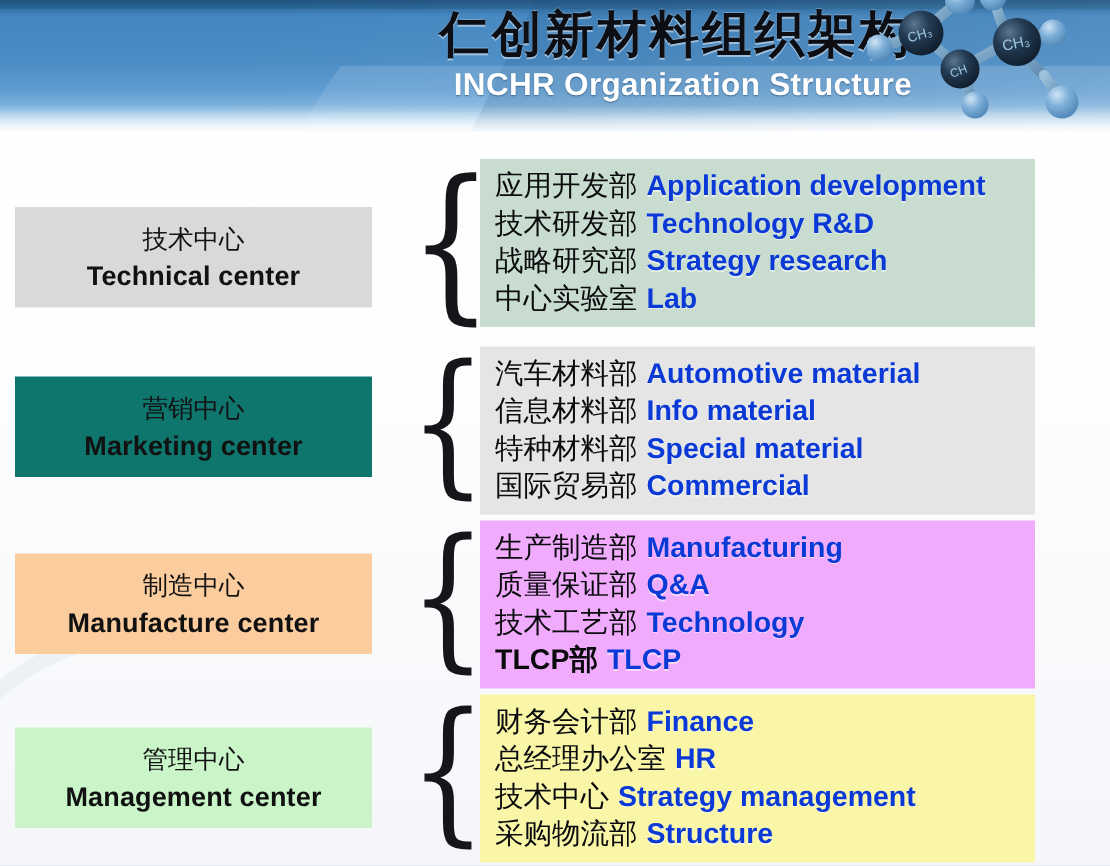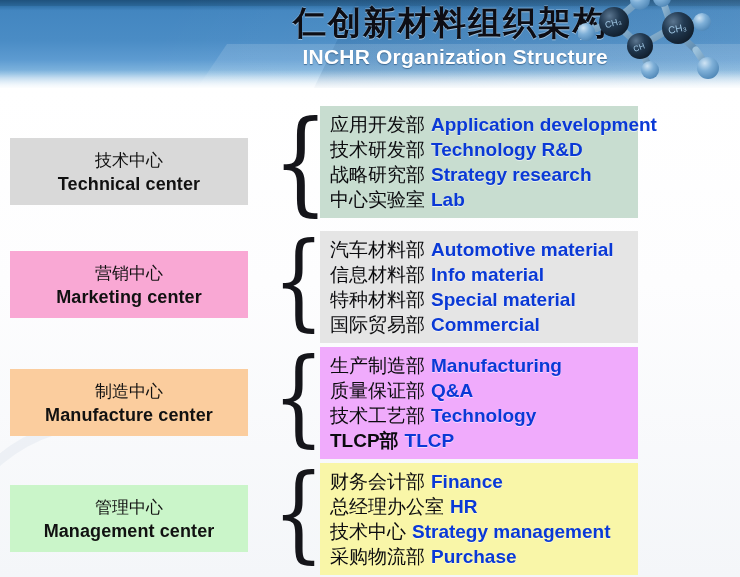--- a/index.html
+++ b/index.html
@@ -155,21 +155,21 @@
     transform: scaleX(0.78);
   }
   #row-0 .brace { top: 8px; font-size: 112px; line-height: 112px; }
   #row-1 .brace { top: 0px;  font-size: 104px; line-height: 104px; }
   #row-2 .brace { top: 0px;  font-size: 104px; line-height: 104px; }
   #row-3 .brace { top: 0px;  font-size: 104px; line-height: 104px; }
 
   .panel {
     position: absolute;
     left: 320px;
-    width: 318px;
+    width: 370px;
     box-sizing: border-box;
     padding: 6px 0 6px 10px;
   }
   #row-0 .panel { top: 8px; }
   #row-1 .panel { top: 2px; }
   #row-2 .panel { top: 2px; }
   #row-3 .panel { top: 2px; }
 
   .dept {
     white-space: nowrap;
@@ -275,21 +275,21 @@
     <div class="dept">
       <span class="cn">战略研究部</span><span class="en">Strategy research</span>
     </div>
     <div class="dept">
       <span class="cn">中心实验室</span><span class="en">Lab</span>
     </div>
   </div>
 </div>
 
 <div class="row" id="row-1">
-  <div class="label-box" style="background: #f9a8d4;">
+  <div class="label-box" style="background: #0f766e;">
     <div class="label-cn">营销中心</div>
     <div class="label-en">Marketing center</div>
   </div>
   <div class="brace">{</div>
   <div class="panel" style="background: #e5e5e5;">
     <div class="dept">
       <span class="cn">汽车材料部</span><span class="en">Automotive material</span>
     </div>
     <div class="dept">
       <span class="cn">信息材料部</span><span class="en">Info material</span>
@@ -335,16 +335,16 @@
     <div class="dept">
       <span class="cn">财务会计部</span><span class="en">Finance</span>
     </div>
     <div class="dept">
       <span class="cn">总经理办公室</span><span class="en">HR</span>
     </div>
     <div class="dept">
       <span class="cn">技术中心</span><span class="en">Strategy management</span>
     </div>
     <div class="dept">
-      <span class="cn">采购物流部</span><span class="en">Purchase</span>
+      <span class="cn">采购物流部</span><span class="en">Structure</span>
     </div>
   </div>
 </div>
 
 </body></html>

